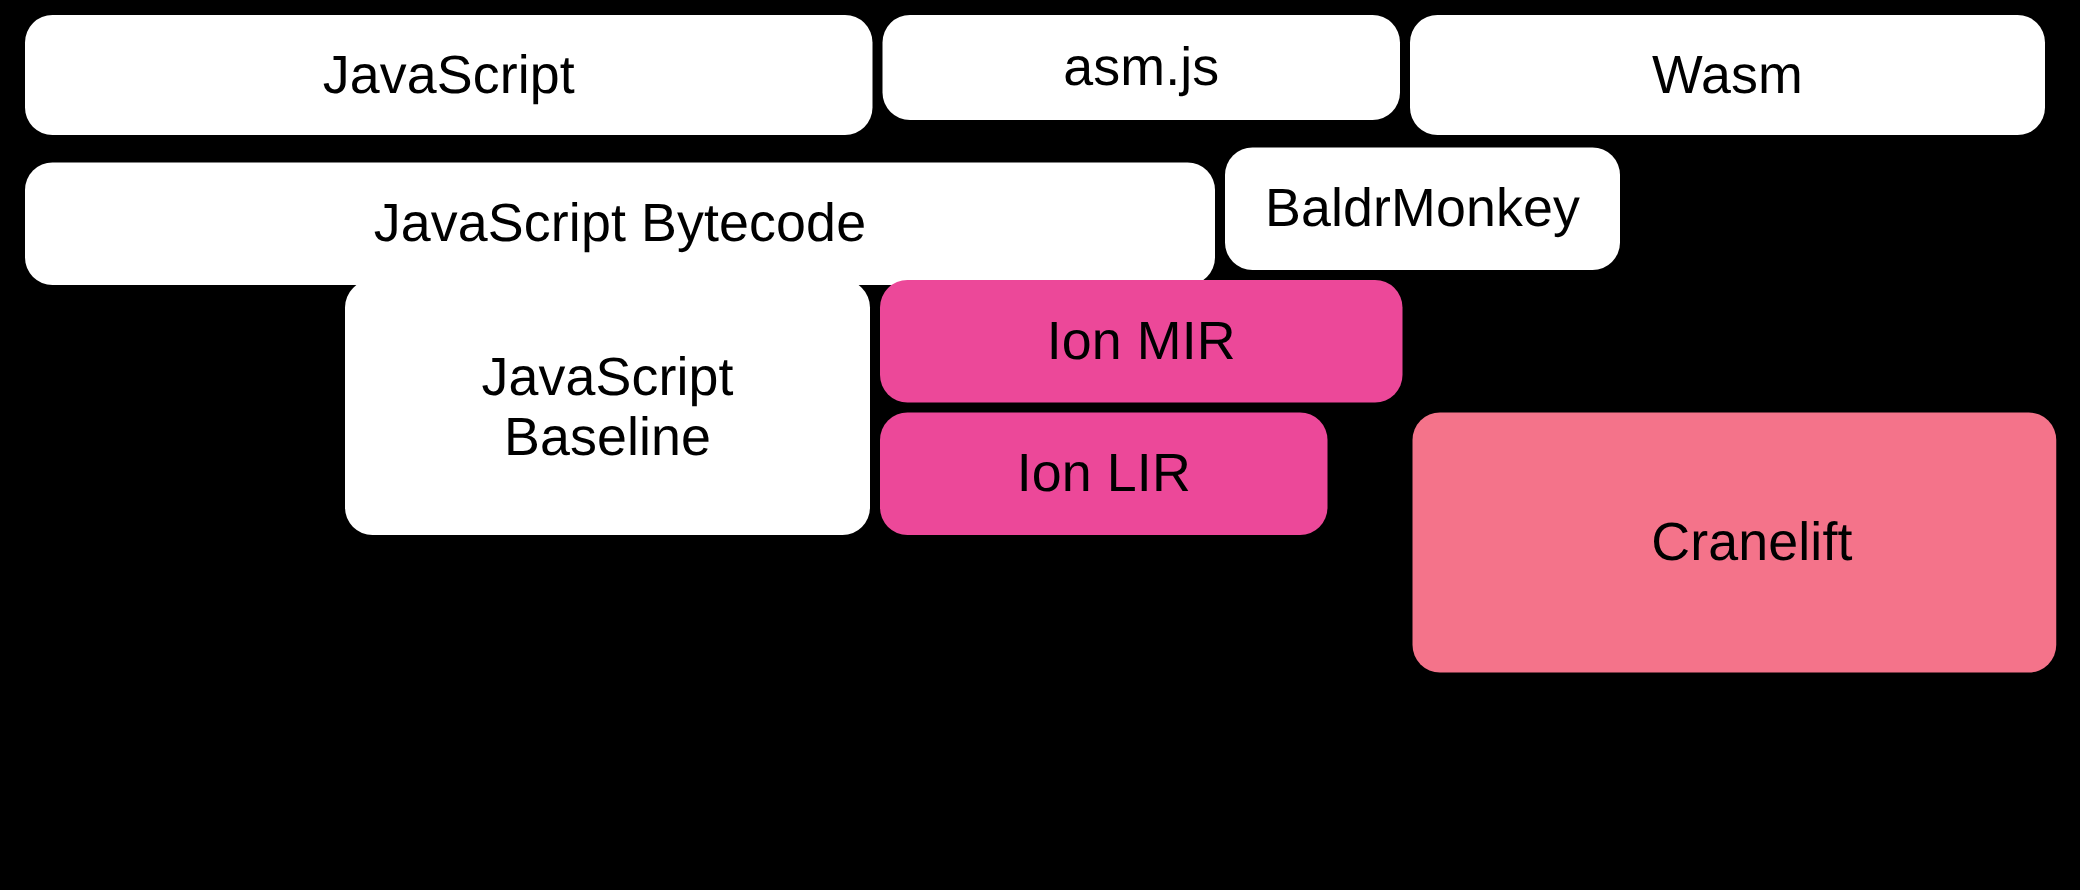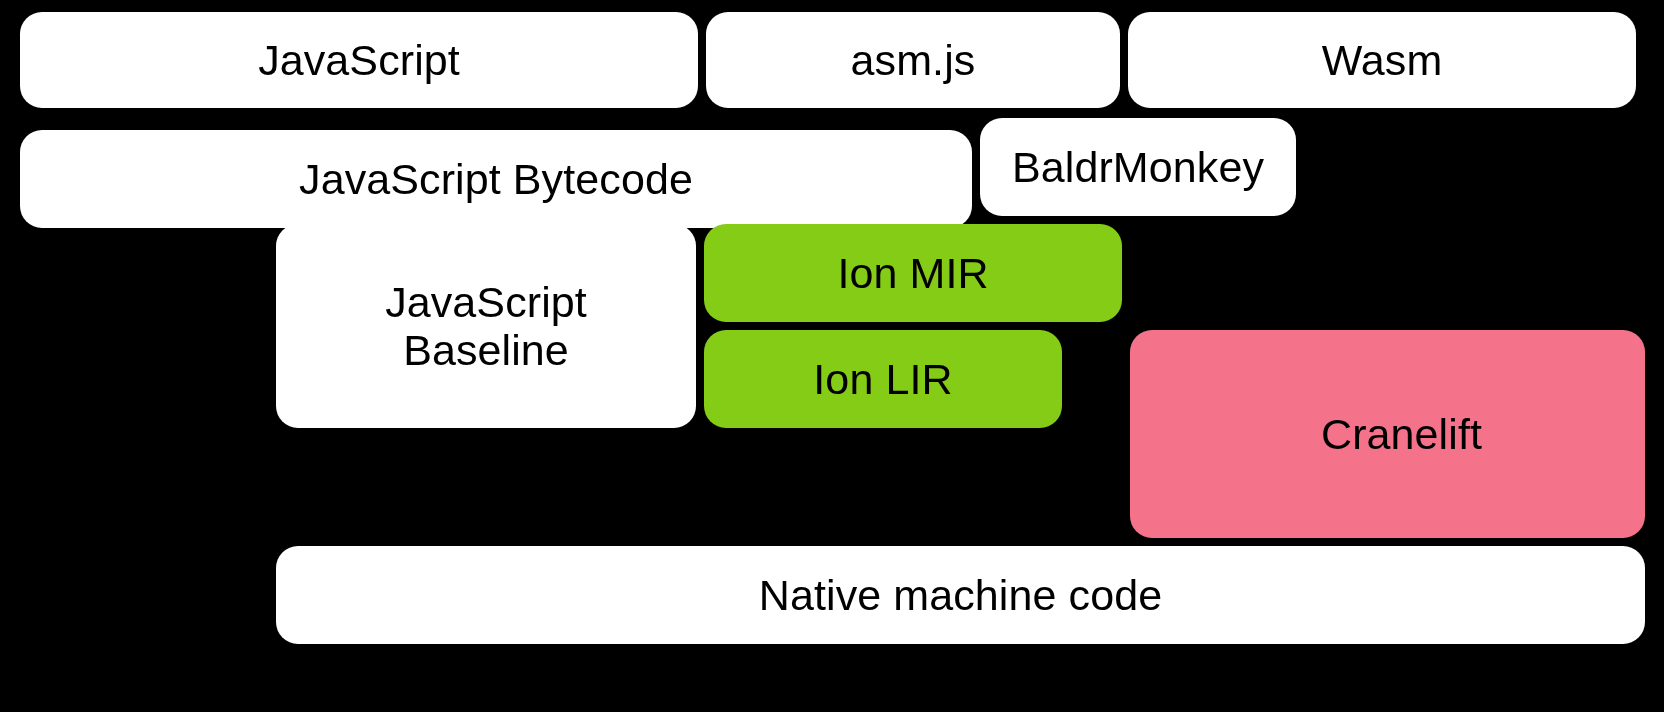--- a/index.html
+++ b/index.html
@@ -30,31 +30,30 @@
     font-size: 43px;
     line-height: 1.12;
     font-weight: 400;
     letter-spacing: 0.1px;
     white-space: pre-line;
     padding: 0 10px;
     user-select: none;
   }
   .node.fill-white  { background: #ffffff; }
   .node.fill-gray   { background: #e8e8e8; }
-  .node.fill-green  { background: #84cc16; }
+  .node.fill-green  { background: #ec4899; }
   .node.fill-pink   { background: #f4738a; padding-left: 38px; }
 </style>
 </head>
 <body>
 
 <div id="diagram" style="background: rgb(0, 0, 0);">
     <div class="node fill-white" style="left: 20px; top: 12px; width: 678px; height: 96px;">JavaScript</div>
-    <div class="node fill-white" style="left: 706px; top: 12px; width: 414px; height: 96px;">asm.js</div>
+    <div class="node fill-white" style="left: 706px; top: 12px; width: 414px; height: 84px;">asm.js</div>
     <div class="node fill-white" style="left: 1128px; top: 12px; width: 508px; height: 96px;">Wasm</div>
     <div class="node fill-white" style="left: 20px; top: 118px; width: 952px; height: 98px; margin-top: 12px;">JavaScript Bytecode</div>
     <div class="node fill-white" style="left: 980px; top: 118px; width: 316px; height: 98px;">BaldrMonkey</div>
     <div class="node fill-white" style="left: 276px; top: 224px; width: 420px; height: 204px;">JavaScript
 Baseline</div>
     <div class="node fill-green" style="left: 704px; top: 224px; width: 418px; height: 98px;">Ion MIR</div>
     <div class="node fill-green" style="left: 704px; top: 330px; width: 358px; height: 98px;">Ion LIR</div>
     <div class="node fill-pink" style="left: 1130px; top: 330px; width: 515px; height: 208px;">Cranelift</div>
-    <div class="node fill-white" style="left: 276px; top: 546px; width: 1369px; height: 98px;">Native machine code</div>
   </div>
 
 </body></html>

